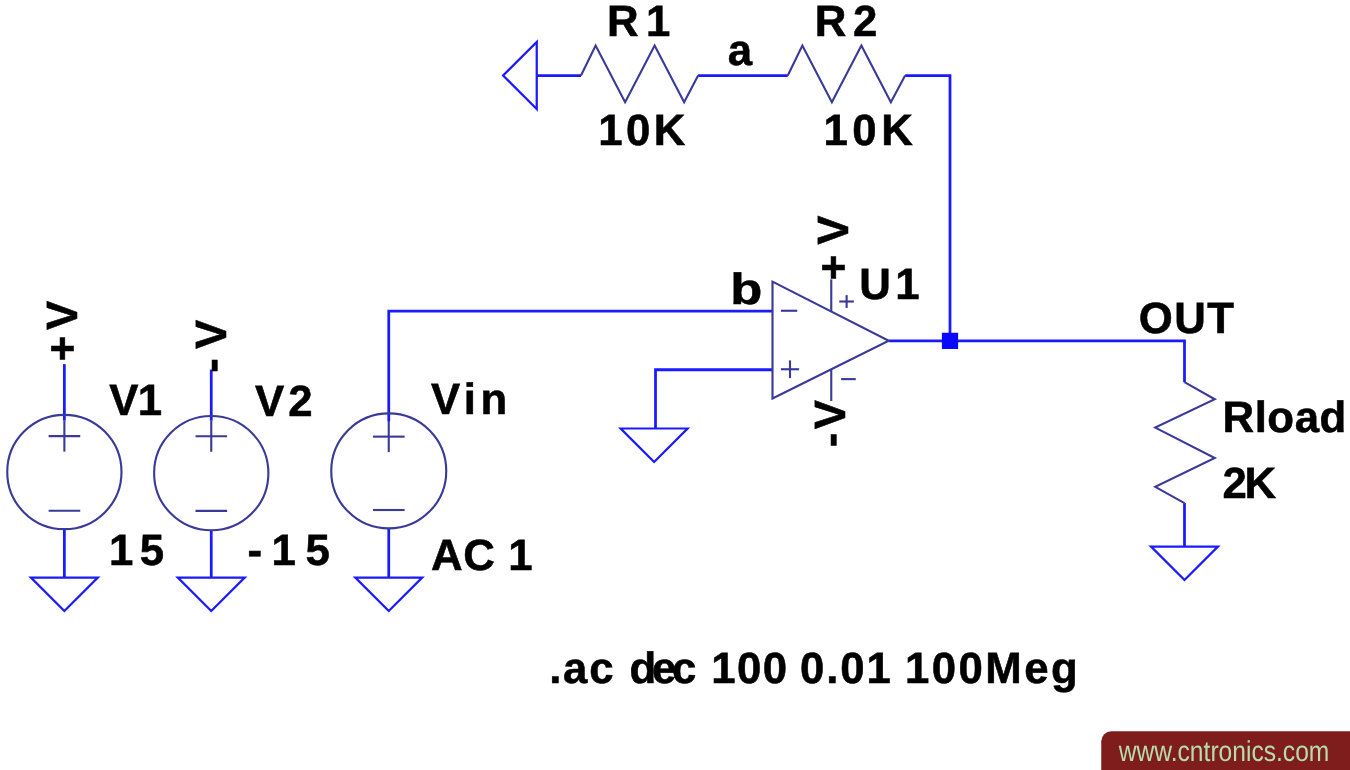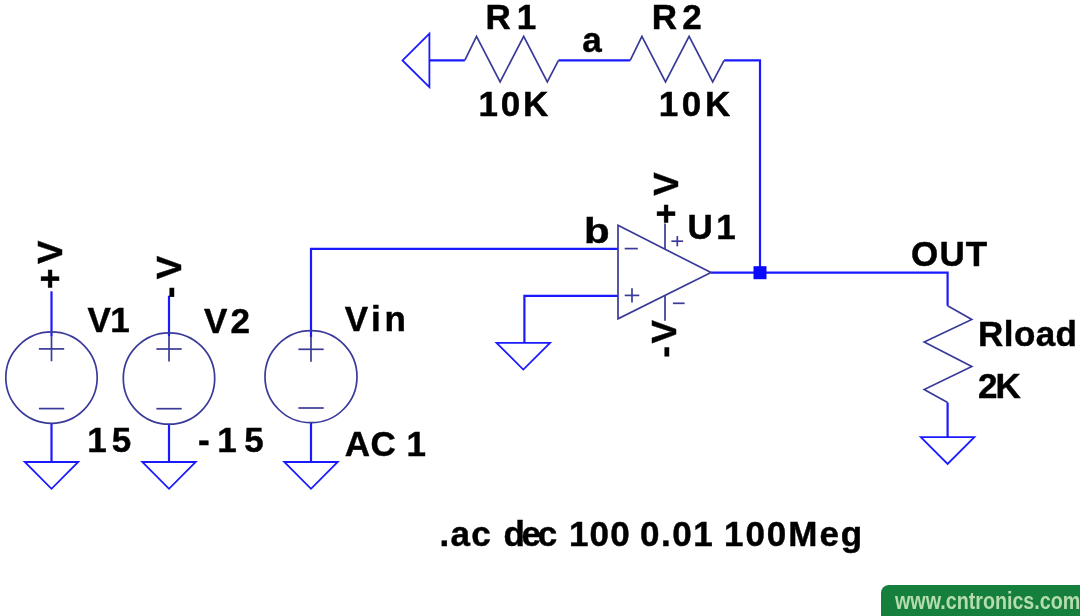--- a/index.html
+++ b/index.html
@@ -1,16 +1,16 @@
 <!DOCTYPE html>
 <html><head>
 <meta charset="utf-8">
 <style>
   html,body{margin:0;padding:0;background:#ffffff;width:1080px;height:616px;overflow:hidden;}
-  .wm{position:absolute;left:881px;top:585px;width:199px;height:31px;background:#15803d;border-radius:8px 0 0 0;font-weight:bold;}
+  .wm{position:absolute;left:881px;top:585px;width:199px;height:31px;background:#7f1d1d;border-radius:8px 0 0 0;}
   .wmtext{position:absolute;left:14px;top:3px;font-family:"Liberation Sans",sans-serif;font-size:23px;color:#b6dcae;transform:scaleX(0.856);transform-origin:0 0;white-space:nowrap;}
   svg text{font-family:"Liberation Sans",sans-serif;font-weight:bold;fill:#000000;stroke:#000000;stroke-width:0.45;}
 </style>
 </head>
 <body>
 <svg width="1080" height="616" viewBox="0 0 1080 616">
 
   <g stroke="#1a1aff" stroke-width="2.2" fill="none">
     <line x1="429.4" y1="60.4" x2="464.8" y2="60.4"></line>
     <line x1="558.5" y1="60.4" x2="630.2" y2="60.4"></line>

